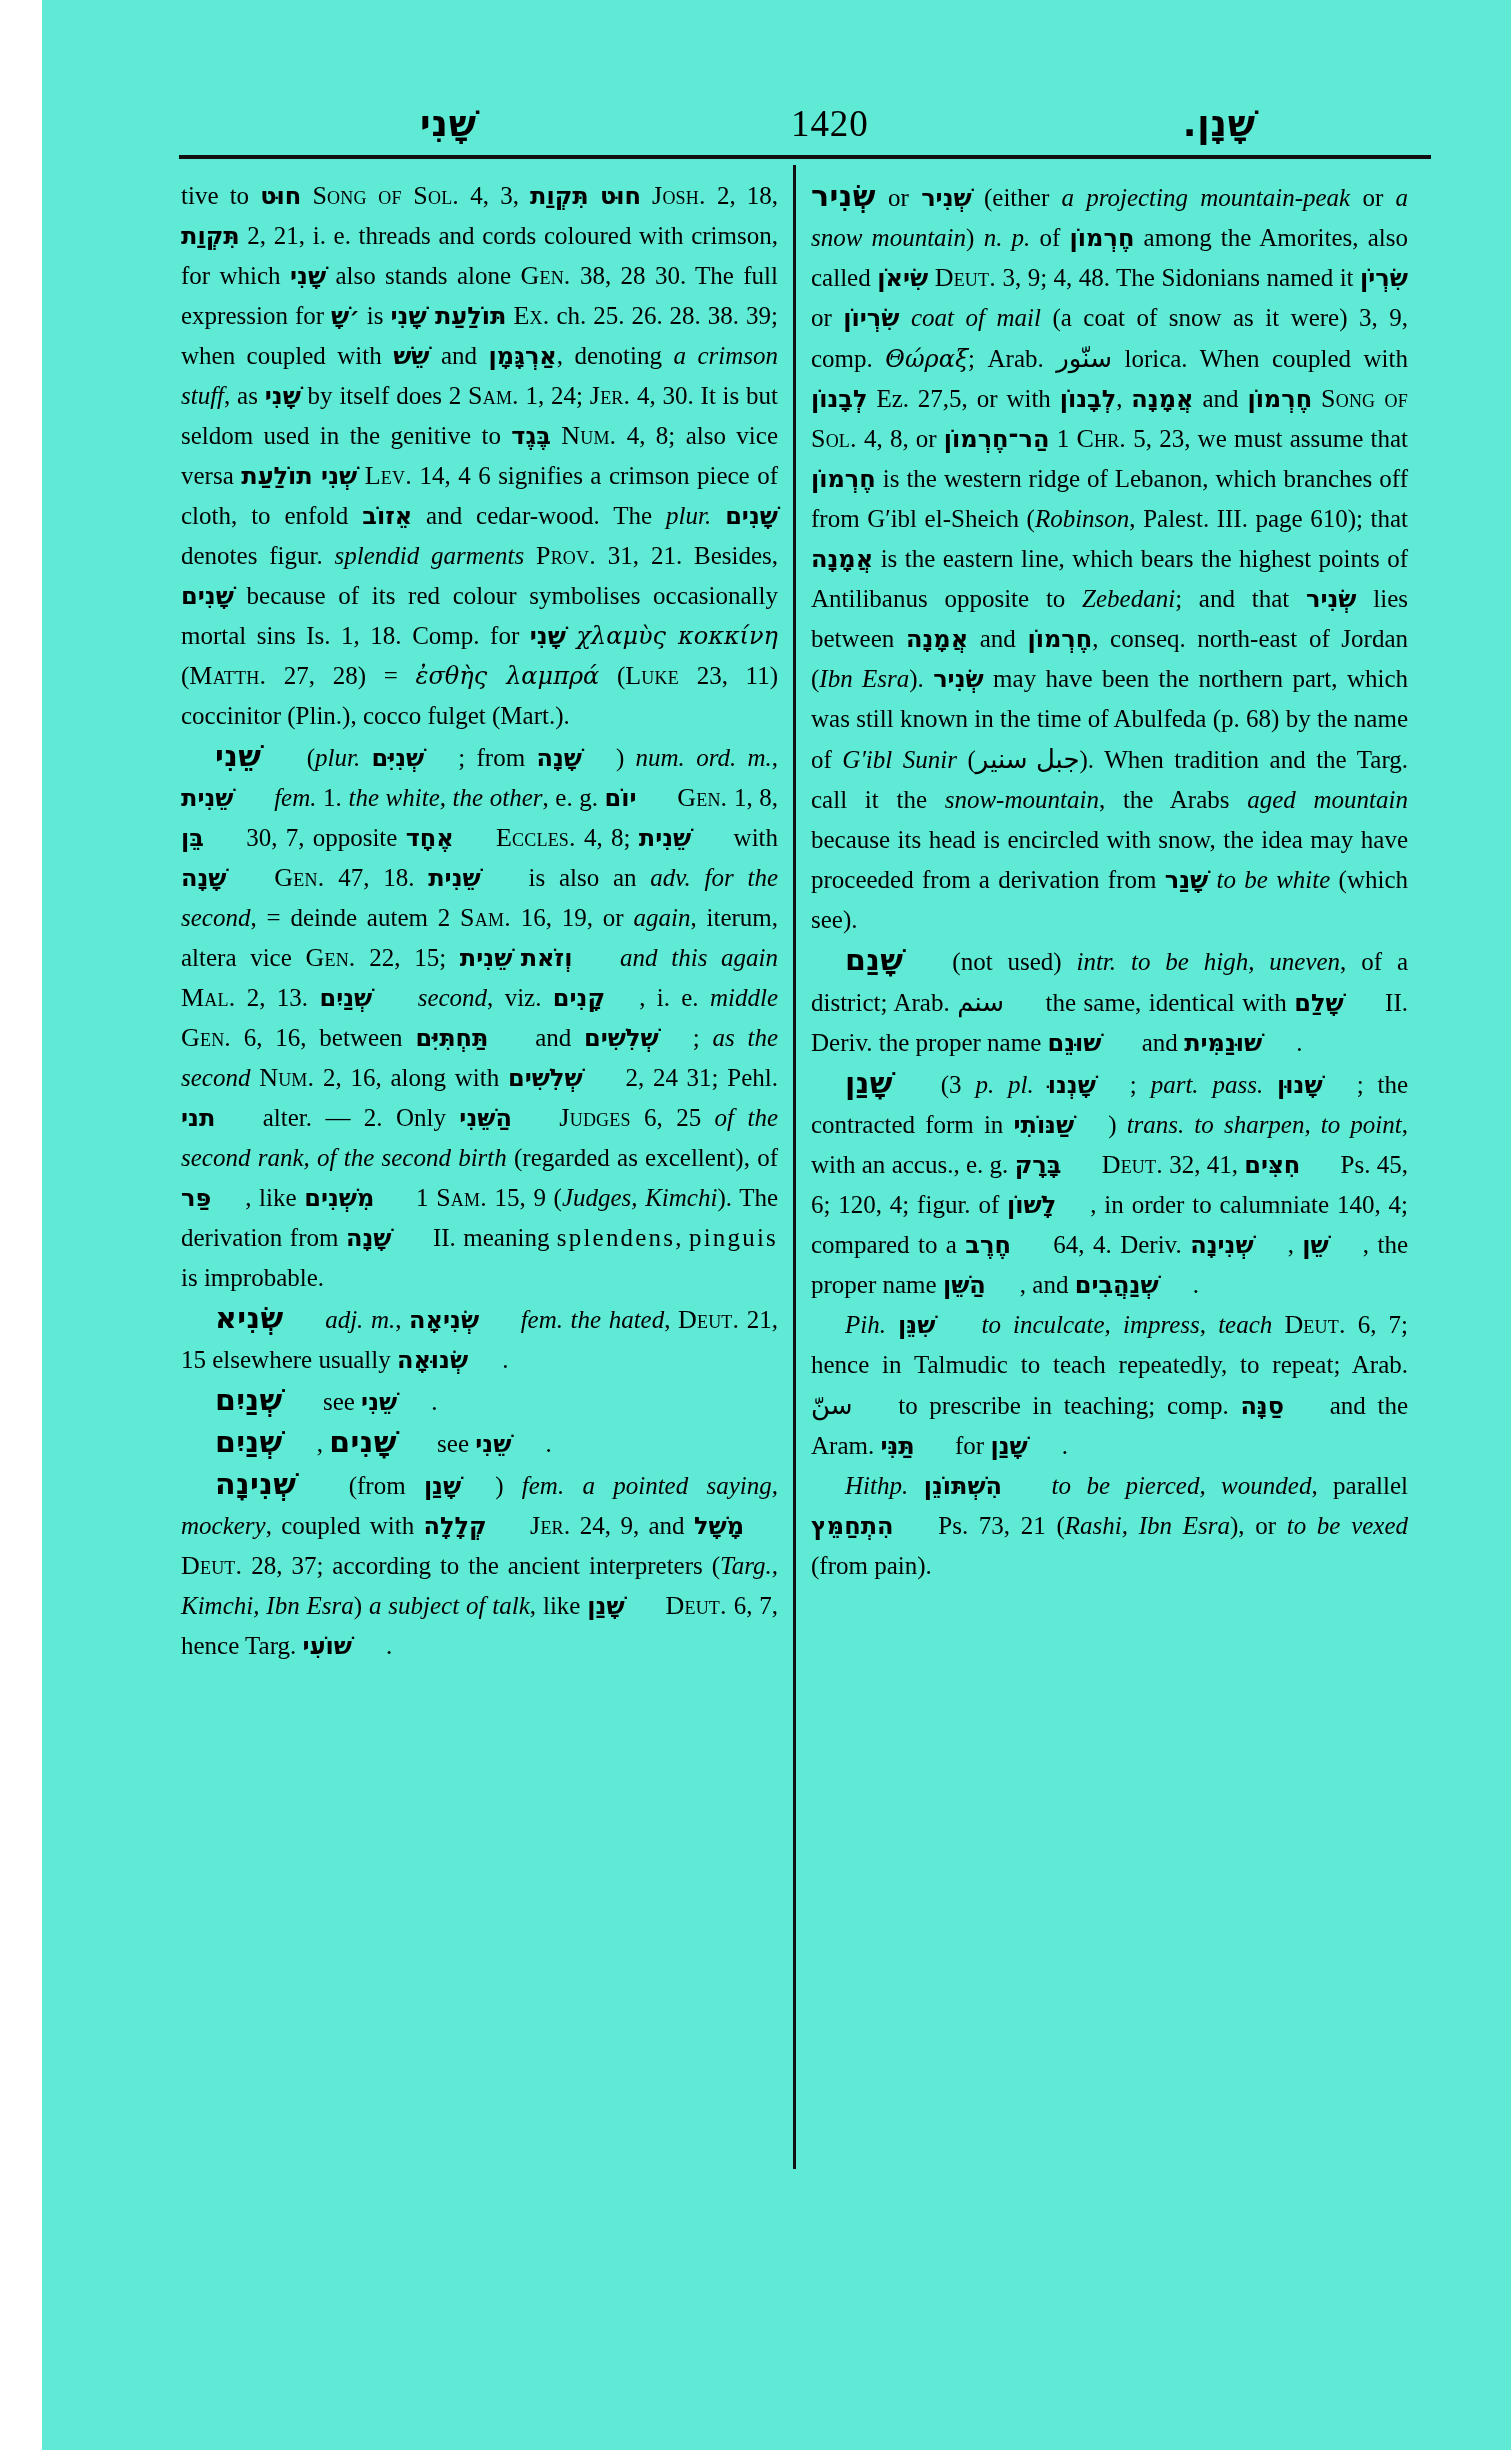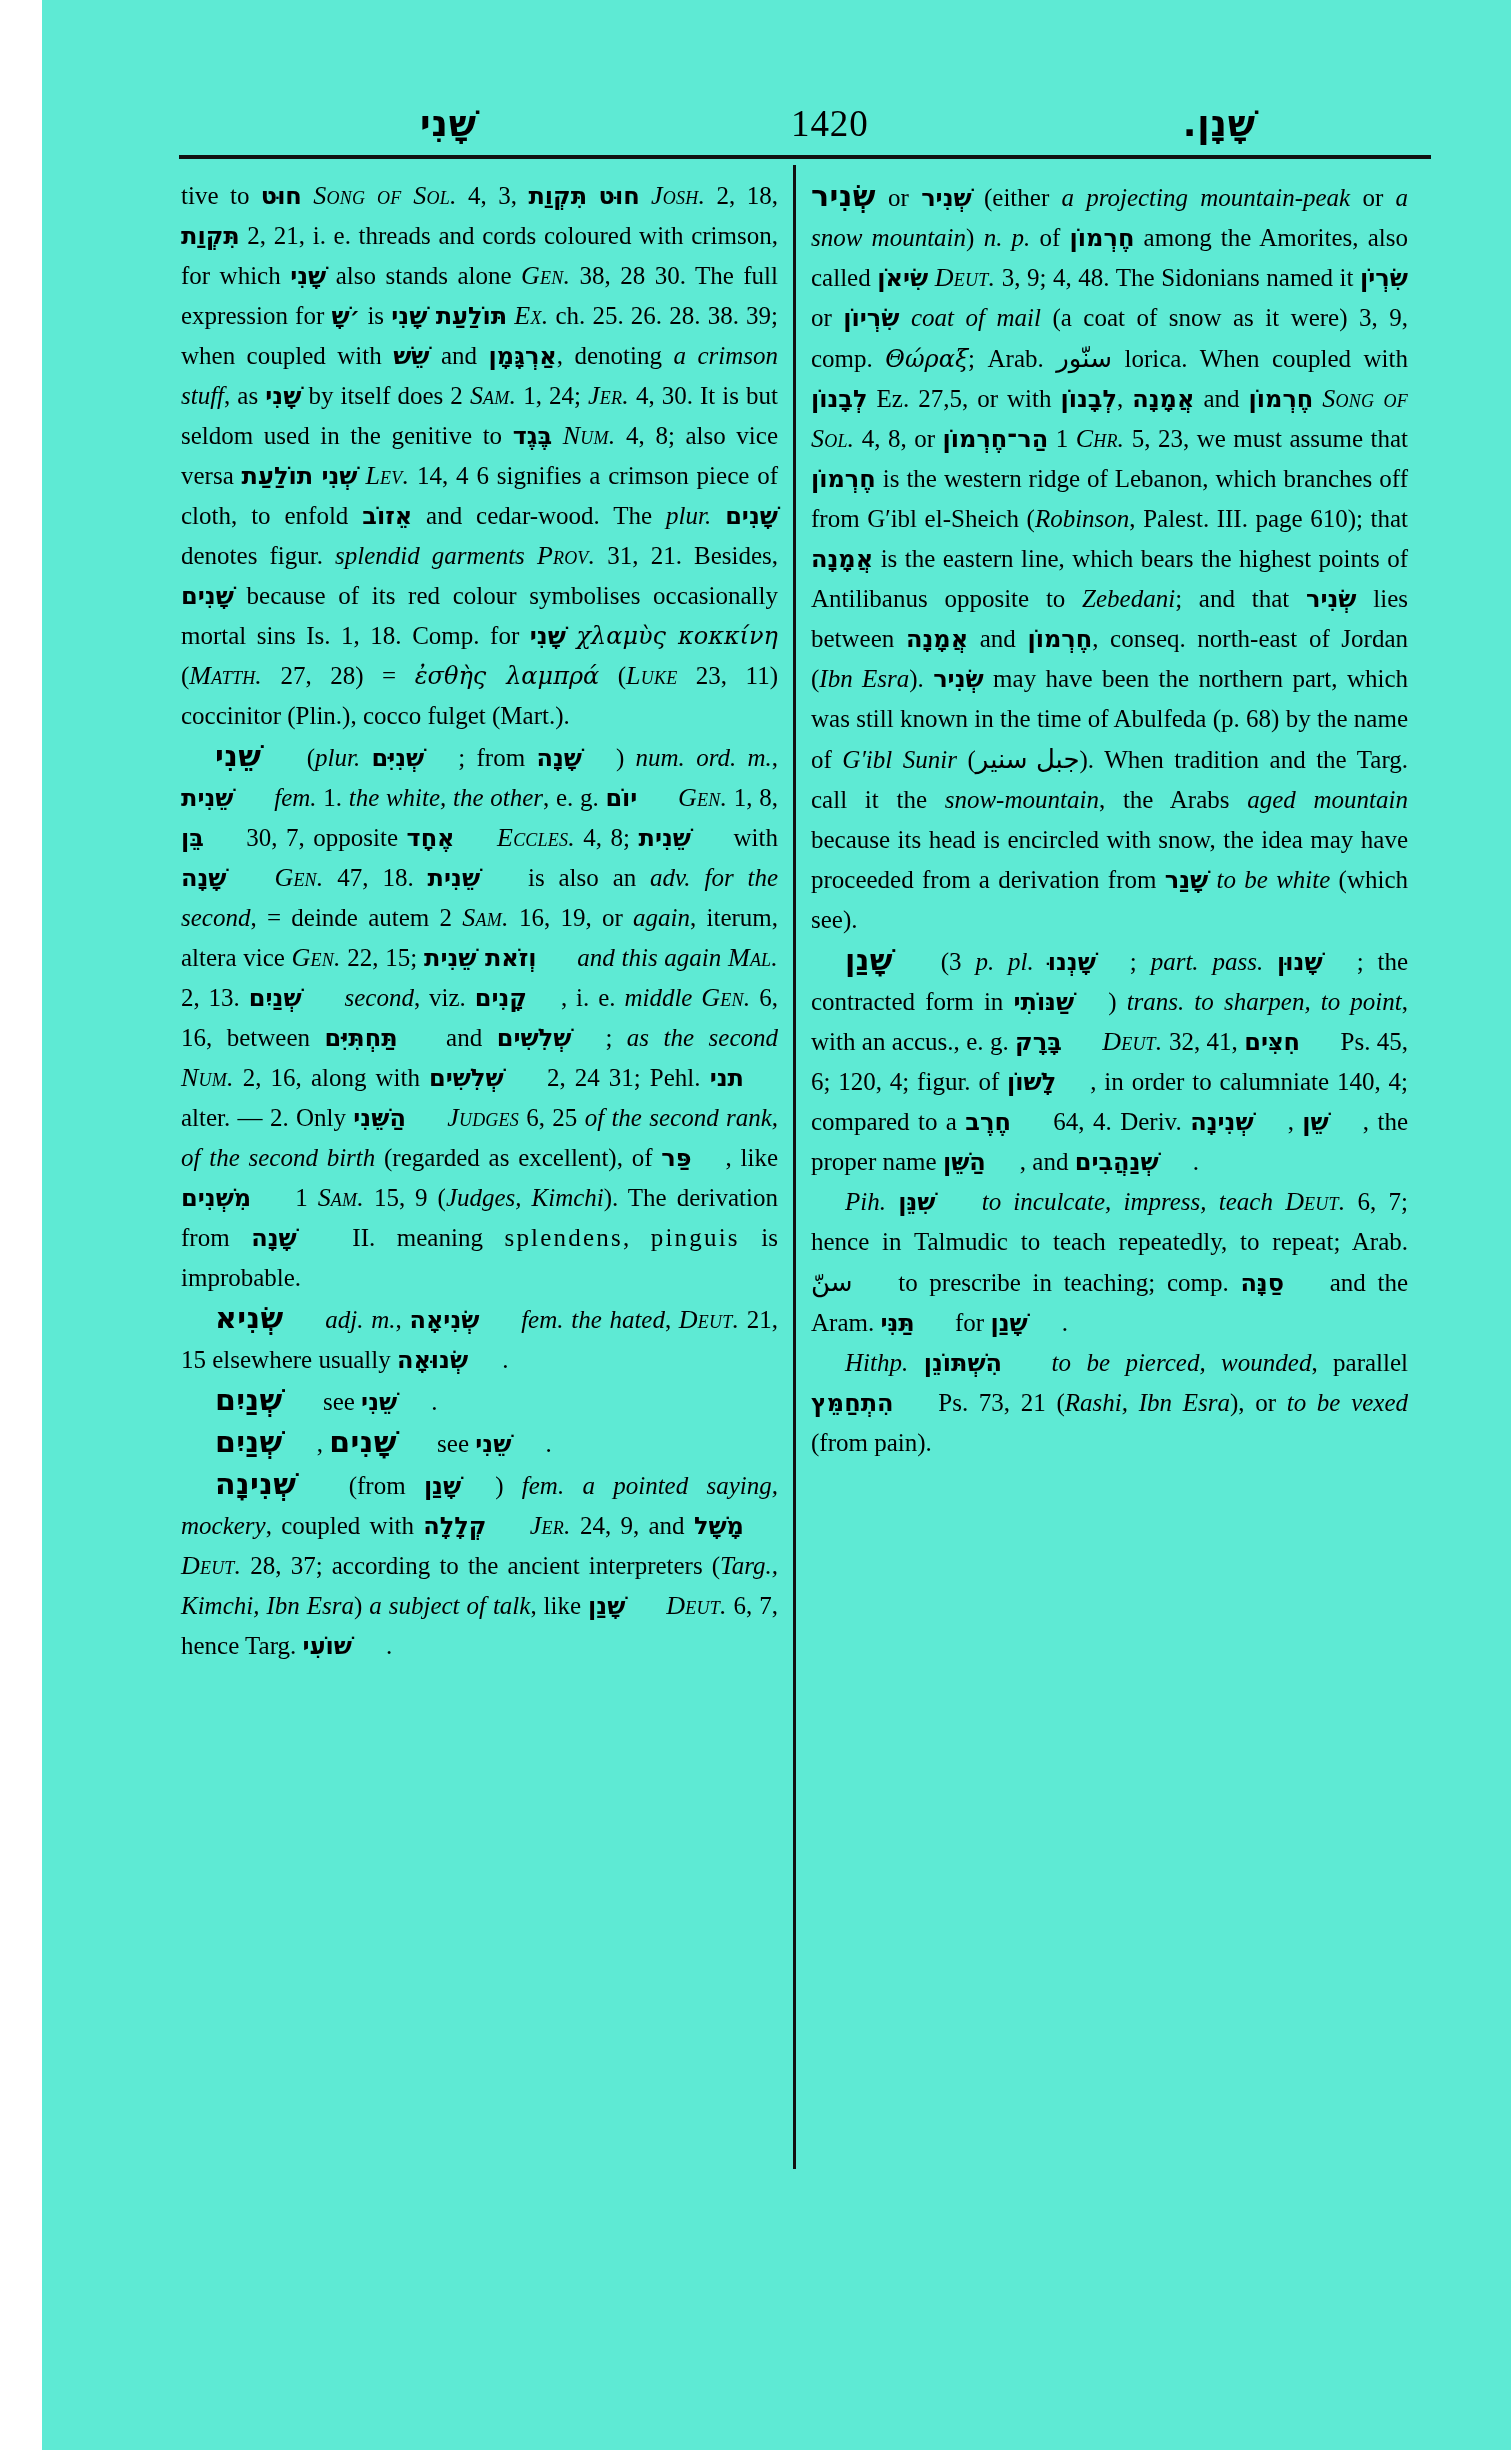--- a/index.html
+++ b/index.html
@@ -115,21 +115,20 @@
   .grk {
     font-family: "DejaVu Serif", serif;
     font-style: italic;
     font-size: 24px;
   }
   .it { font-style: italic; }
   .sc {
     font-variant: small-caps;
     font-size: 26px;
     letter-spacing: 0.2px;
-    font-style: italic;
   }
   .sp { letter-spacing: 2.2px; }
 
   
   .scan-mark {
     position: absolute;
     background: #bdbdbd;
     opacity: .75;
   }
   .sm1 { left: 1473px; top: 16px;  width: 4.5px;  height: 14.4px; }
@@ -271,20 +270,26 @@
       <span class="heb">חֶרְמוֹן</span>,
       conseq. north-east of Jordan (<span class="it">Ibn Esra</span>).
       <span class="heb">שְׂנִיר</span>
       may have been the northern part, which was still known in the time of Abulfeda (p. 68) by the name of
       <span class="it">G′ibl Sunir</span> (<span class="ara">جبل سنير</span>).
       When tradition and the Targ. call it the <span class="it">snow-mountain</span>, the Arabs
       <span class="it">aged mountain</span> because its head is encircled with snow, the idea may have
       proceeded from a derivation from <span class="heb">שָׁנַר</span>
       <span class="it">to be white</span> (which see).</p>
 
+    <p class="indent"><span class="heb lemma">שָׁנַם</span>
+      (not used) <span class="it">intr. to be high, uneven</span>, of a district; Arab.
+      <span class="ara">سنم</span> the same, identical with
+      <span class="heb">שָׁלַם</span> II. Deriv. the proper name
+      <span class="heb">שׁוּנֵם</span> and
+      <span class="heb">שׁוּנַמִּית</span>.</p>
 
     <p class="indent"><span class="heb lemma">שָׁנַן</span>
       (3 <span class="it">p. pl.</span> <span class="heb">שָׁנְנוּ</span>;
       <span class="it">part. pass.</span> <span class="heb">שָׁנוּן</span>;
       the contracted form in <span class="heb">שַׁנּוֹתִי</span>)
       <span class="it">trans. to sharpen, to point</span>, with an accus., e. g.
       <span class="heb">בָּרָק</span>
       <span class="sc">Deut.</span> 32, 41, <span class="heb">חִצִּים</span>
       Ps. 45, 6; 120, 4; figur. of <span class="heb">לָשׁוֹן</span>,
       in order to calumniate 140, 4; compared to a

